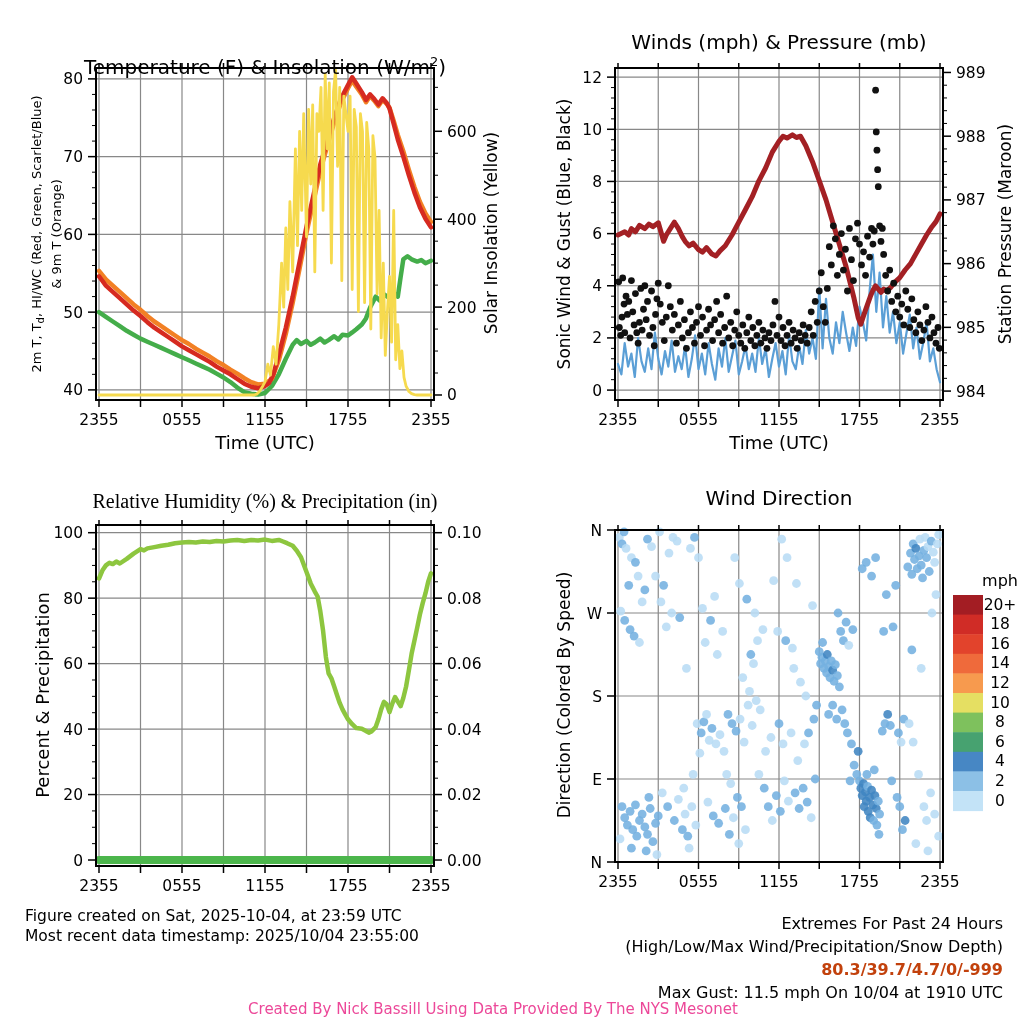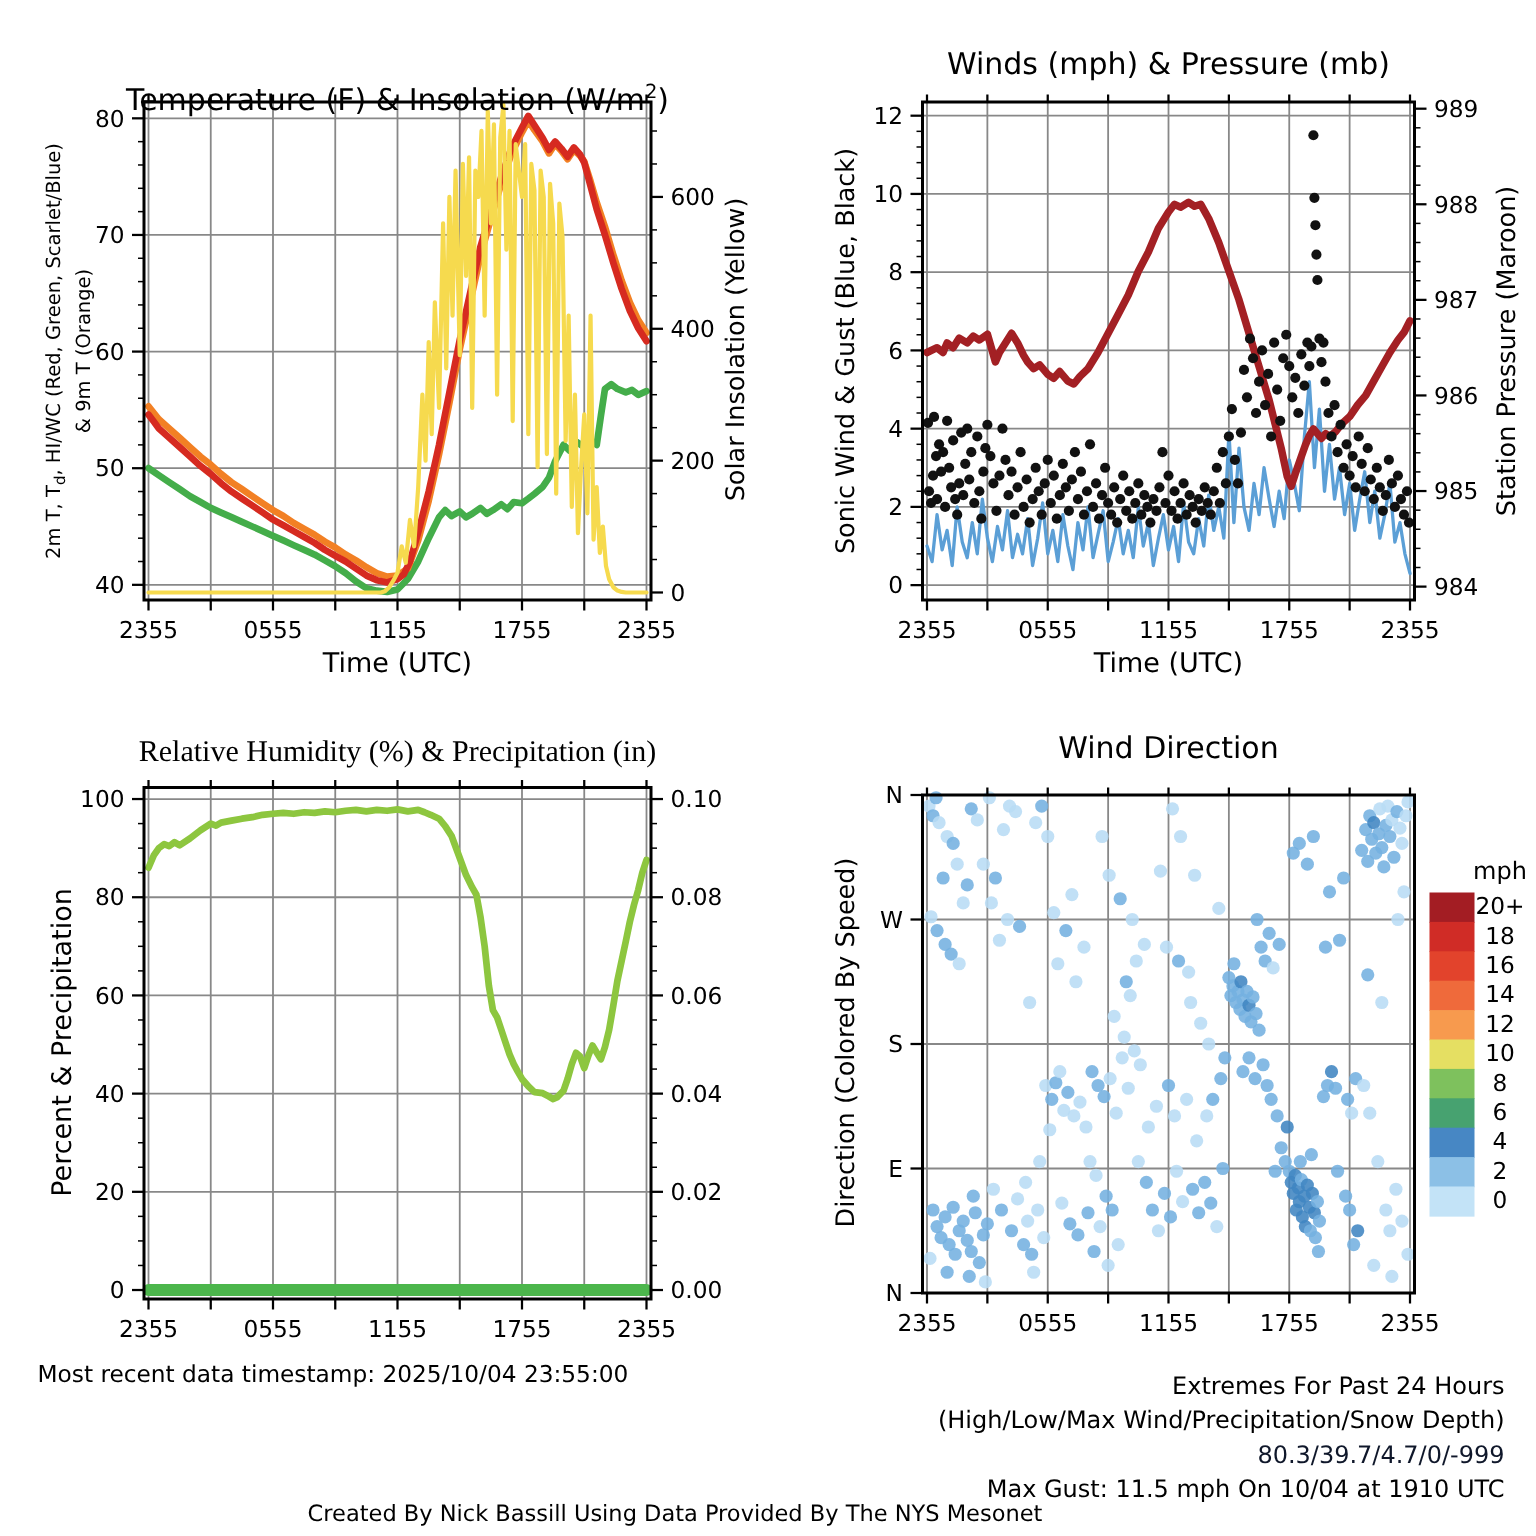--- a/index.html
+++ b/index.html
@@ -6,22 +6,22 @@
   body{width:1024px;height:1024px;position:relative;overflow:hidden;
        font-family:"DejaVu Sans", "Liberation Sans", sans-serif;color:#000;}
   #canvas{position:absolute;left:0;top:0;}
   .ov{position:absolute;white-space:nowrap;}
   .title{width:520px;text-align:center;font-size:20px;}
   .title sup{font-size:13px;}
   .vlabel{transform:translate(-50%,-50%) rotate(-90deg);text-align:center;}
   .xlabel{width:300px;text-align:center;font-size:18px;}
   .foot{font-size:15.5px;line-height:20px;}
   .foot-r{font-size:16px;line-height:23px;text-align:right;}
-  .red{color:#0f172a;font-weight:normal;}
-  .credit{width:900px;text-align:center;font-size:15px;color:#000000;}
+  .red{color:#c2410c;font-weight:bold;}
+  .credit{width:900px;text-align:center;font-size:15px;color:#ec4899;padding-left:43px;}
   sub{font-size:10px;}
 </style>
 </head>
 <body>
 
 <svg id="canvas" width="1024" height="1024">
     <line x1="99" y1="68" x2="99" y2="400" stroke="#888" stroke-width="1.2"></line>
     <line x1="140.5" y1="68" x2="140.5" y2="400" stroke="#888" stroke-width="1.2"></line>
     <line x1="182" y1="68" x2="182" y2="400" stroke="#888" stroke-width="1.2"></line>
     <line x1="223.5" y1="68" x2="223.5" y2="400" stroke="#888" stroke-width="1.2"></line>
@@ -832,20 +832,21 @@
 <div class="ov vlabel" style="left:1005px;top:234px;font-size:17px;">Station Pressure (Maroon)</div>
 <div class="ov xlabel" style="left:629px;top:432px;">Time (UTC)</div>
 
 <div class="ov title" style="left:5px;top:490px;font-family:Liberation Serif, serif;">Relative Humidity (%) &amp; Precipitation (in)</div>
 <div class="ov vlabel" style="left:42px;top:695px;font-size:18px;">Percent &amp; Precipitation</div>
 
 <div class="ov title" style="left:519px;top:486px;">Wind Direction</div>
 <div class="ov vlabel" style="left:564px;top:695px;font-size:17px;">Direction (Colored By Speed)</div>
 
 <div class="ov foot" style="left:25px;top:906px;">
+  <div>Figure created on Sat, 2025-10-04, at 23:59 UTC</div>
   <div>Most recent data timestamp: 2025/10/04 23:55:00</div>
 </div>
 <div class="ov foot-r" style="right:21px;top:912px;">
   <div>Extremes For Past 24 Hours</div>
   <div>(High/Low/Max Wind/Precipitation/Snow Depth)</div>
   <div class="red">80.3/39.7/4.7/0/-999</div>
   <div>Max Gust: 11.5 mph On 10/04 at 1910 UTC</div>
 </div>
 <div class="ov credit" style="left:0;top:1000px;">Created By Nick Bassill Using Data Provided By The NYS Mesonet</div>
 

